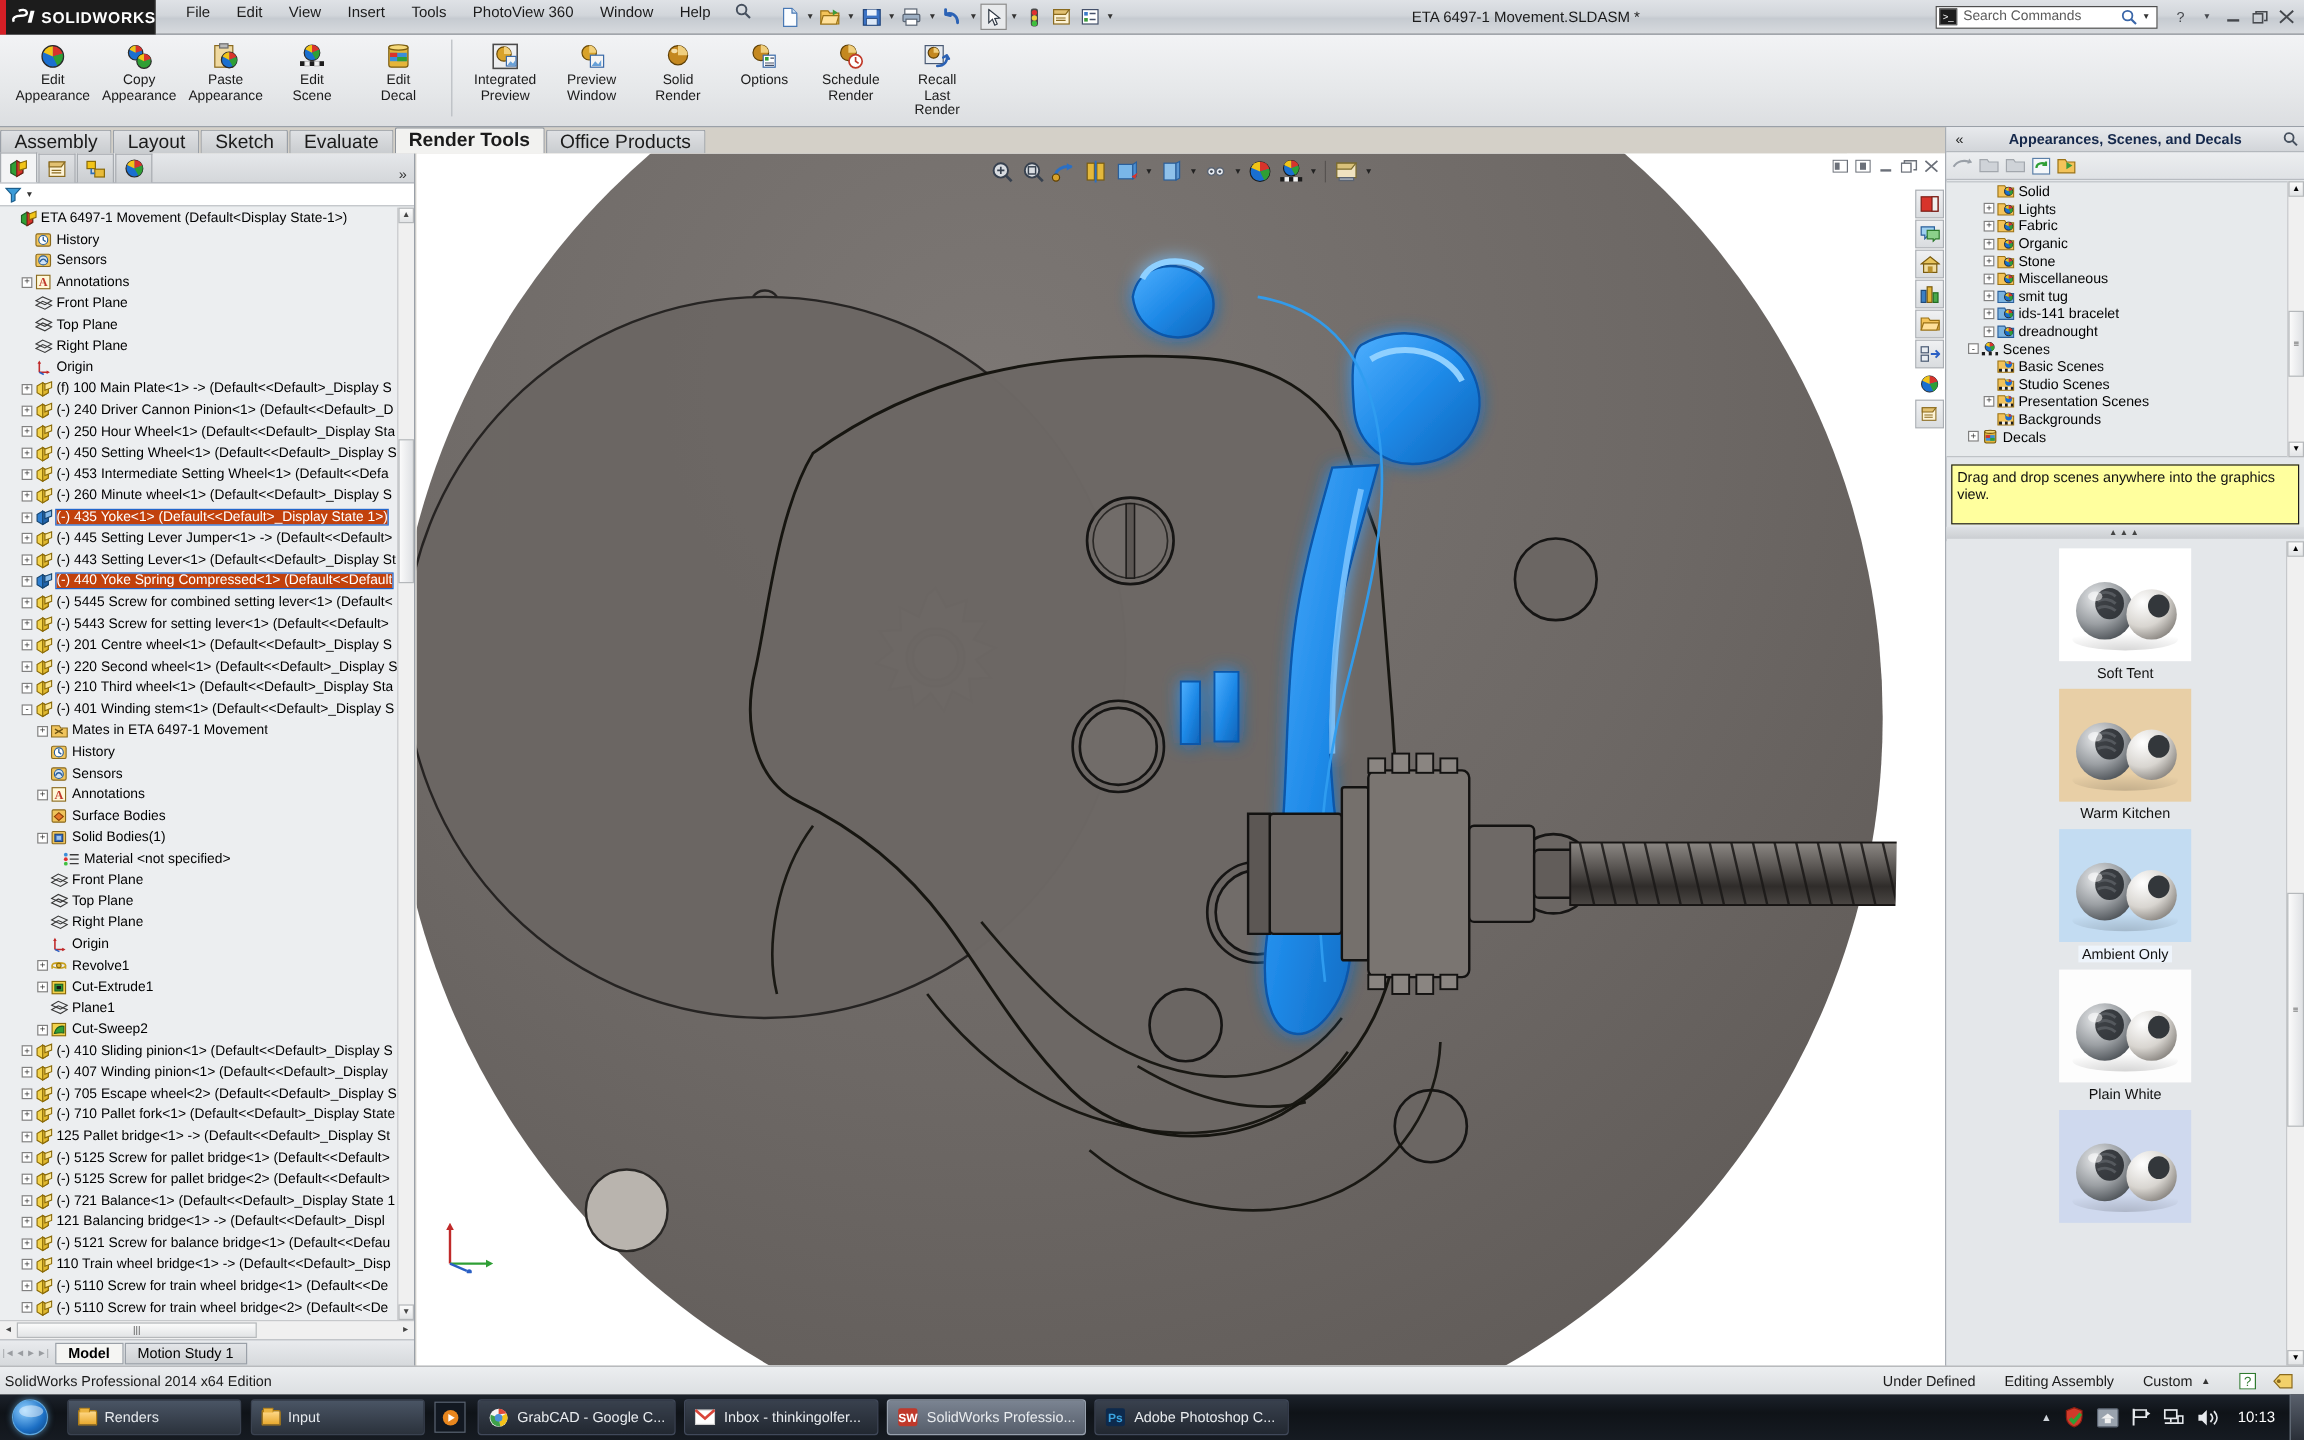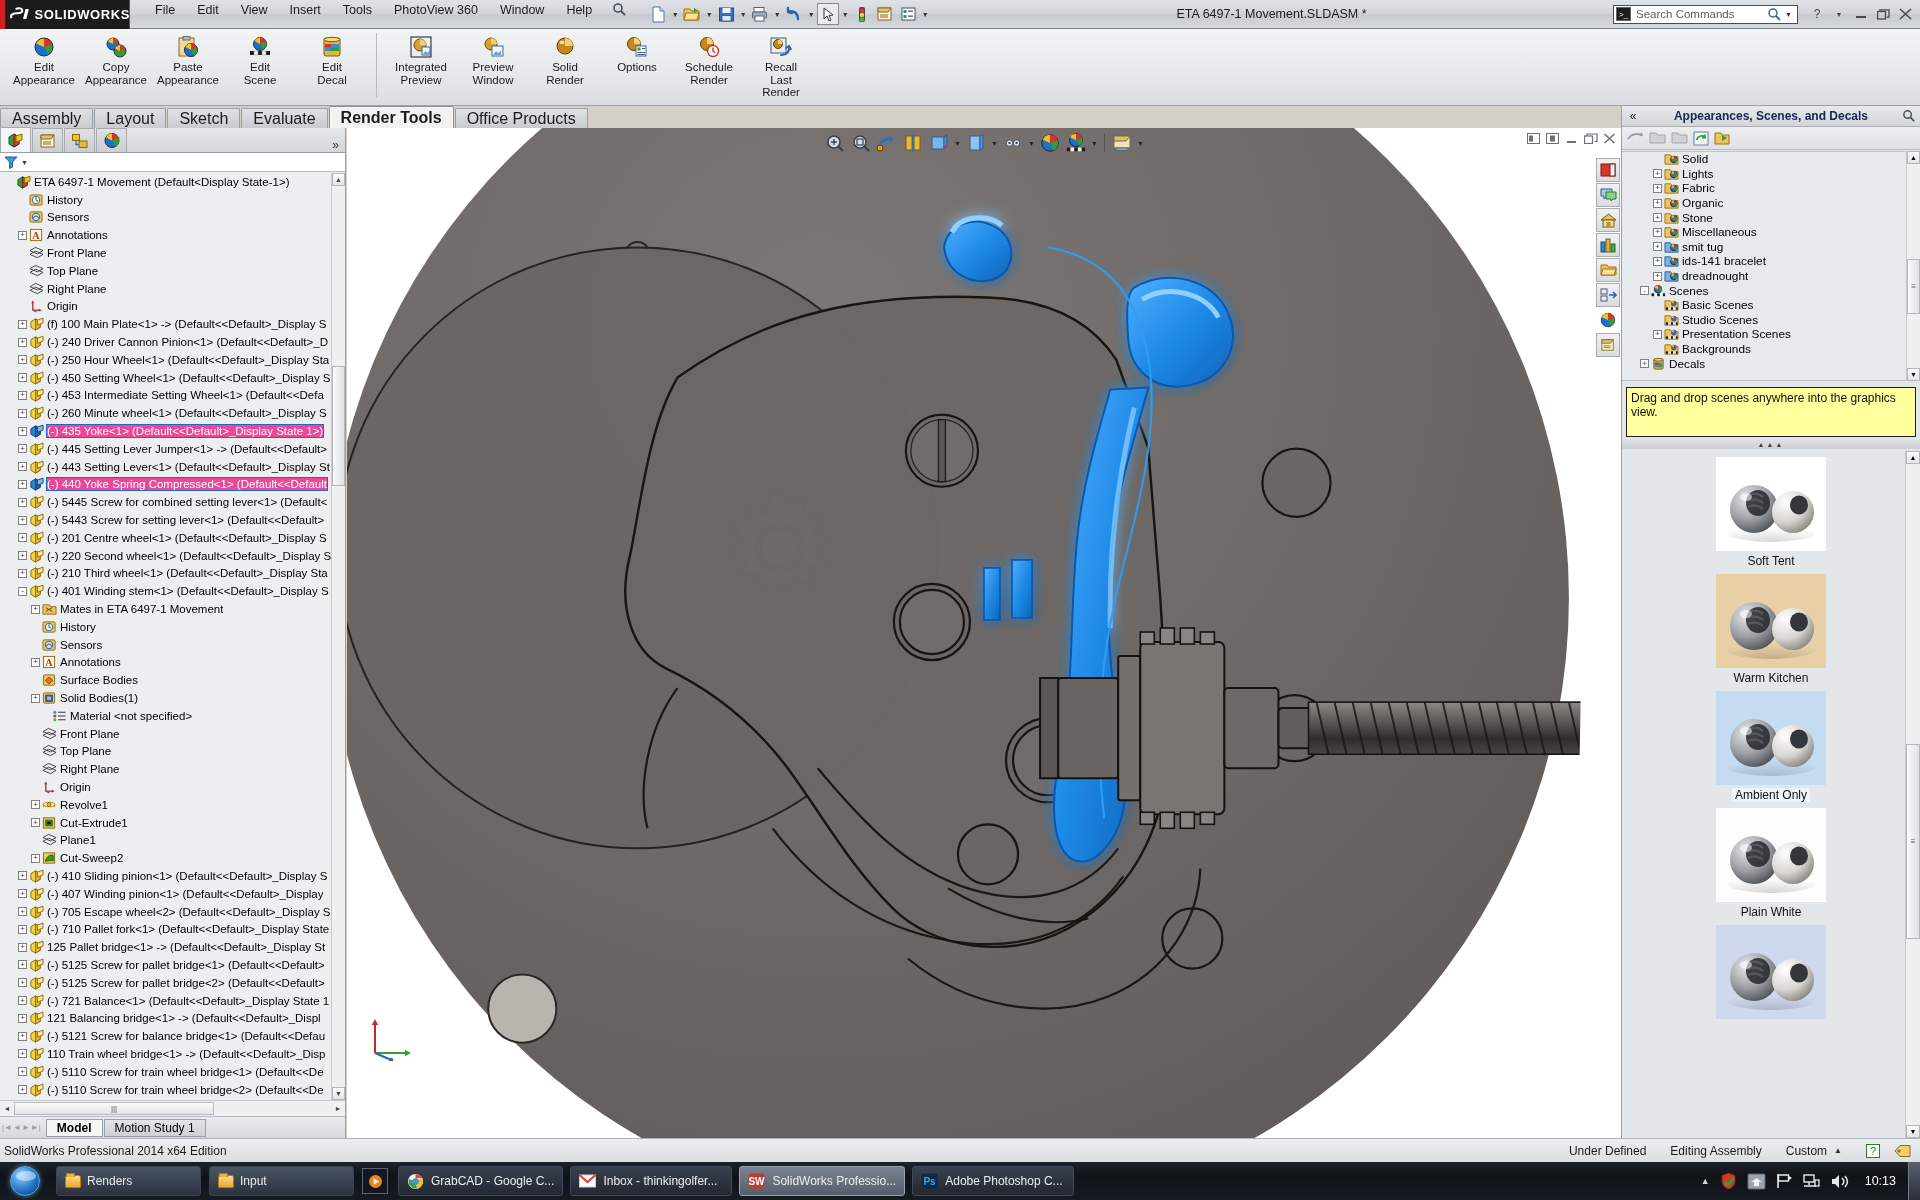--- a/index.html
+++ b/index.html
@@ -79,21 +79,21 @@
   .lp-tab { width:31px;height:24px;display:flex;align-items:center;justify-content:center;border:1px solid #a7abb0;border-bottom:none;background:linear-gradient(to bottom,#dfe1e4,#cbced1);margin-right:1px;}
   .lp-tab.active{background:#f3f4f5;height:25px;}
   .lp-chev{margin-left:auto;padding-right:6px;font-size:12px;color:#333;}
   .lp-filter{height:19px;border-bottom:1px solid #b7bbc0;background:#fff;display:flex;align-items:center;padding-left:4px;}
   .tree { position:absolute; left:0; top:45px; right:0; bottom:38px; overflow:hidden; background:#eceef0; font-size:11.5px;}
   .trow { height:17.8px; display:flex; align-items:center; white-space:nowrap; padding-left:4px;}
   .trow .exp { width:11px; height:11px; font-size:9px; line-height:9px; display:flex; align-items:center;justify-content:center; color:#333; flex:0 0 11px;}
   .trow .exp b{ border:1px solid #808080; background:#fff; width:9px;height:9px;display:flex;align-items:center;justify-content:center;font-size:8px;line-height:8px;font-weight:normal;}
   .trow .tico { width:15px; height:14px; margin:0 3px 0 1px; flex:0 0 15px; }
   .trow .tlabel { overflow:hidden; }
-  .trow.sel .tlabel { background:#ec4899; color:#fff; outline:1px solid #2266cc;}
+  .trow.sel .tlabel { background:#c2410c; color:#fff; outline:1px solid #2266cc;}
   .tree-scroll { position:absolute; right:0; top:45px; bottom:38px; width:14px; background:#f0f0f0; border-left:1px solid #c6c8cb;}
   .hscroll { position:absolute; left:0; right:0; bottom:22px; height:16px; background:#f0f0f0; border-top:1px solid #c6c8cb; display:flex; align-items:center;}
   .mstabs { position:absolute; left:0; right:0; bottom:0; height:22px; background:linear-gradient(to bottom,#e9ebee,#d6d9dc); display:flex; align-items:center; border-top:1px solid #b7bbc0;}
   .mstab { height:18px; padding:0 10px; border:1px solid #9aa0a8; background:linear-gradient(to bottom,#e3e5e8,#cdd0d3); font-size:12px; display:flex; align-items:center; margin-right:1px;}
   .mstab.active{ background:#f5f5f3; font-weight:bold;}
 
   
   .gfx { position:absolute; left:347px; top:128px; right:299px; bottom:62px; background:#fff; overflow:hidden;}
   .gfx-toolbar { position:absolute; left:50%; transform:translateX(-50%); top:2px; height:26px; display:flex; align-items:center; gap:2px; z-index:20;}
   .gfx-tb-btn{width:24px;height:24px;display:flex;align-items:center;justify-content:center;}

